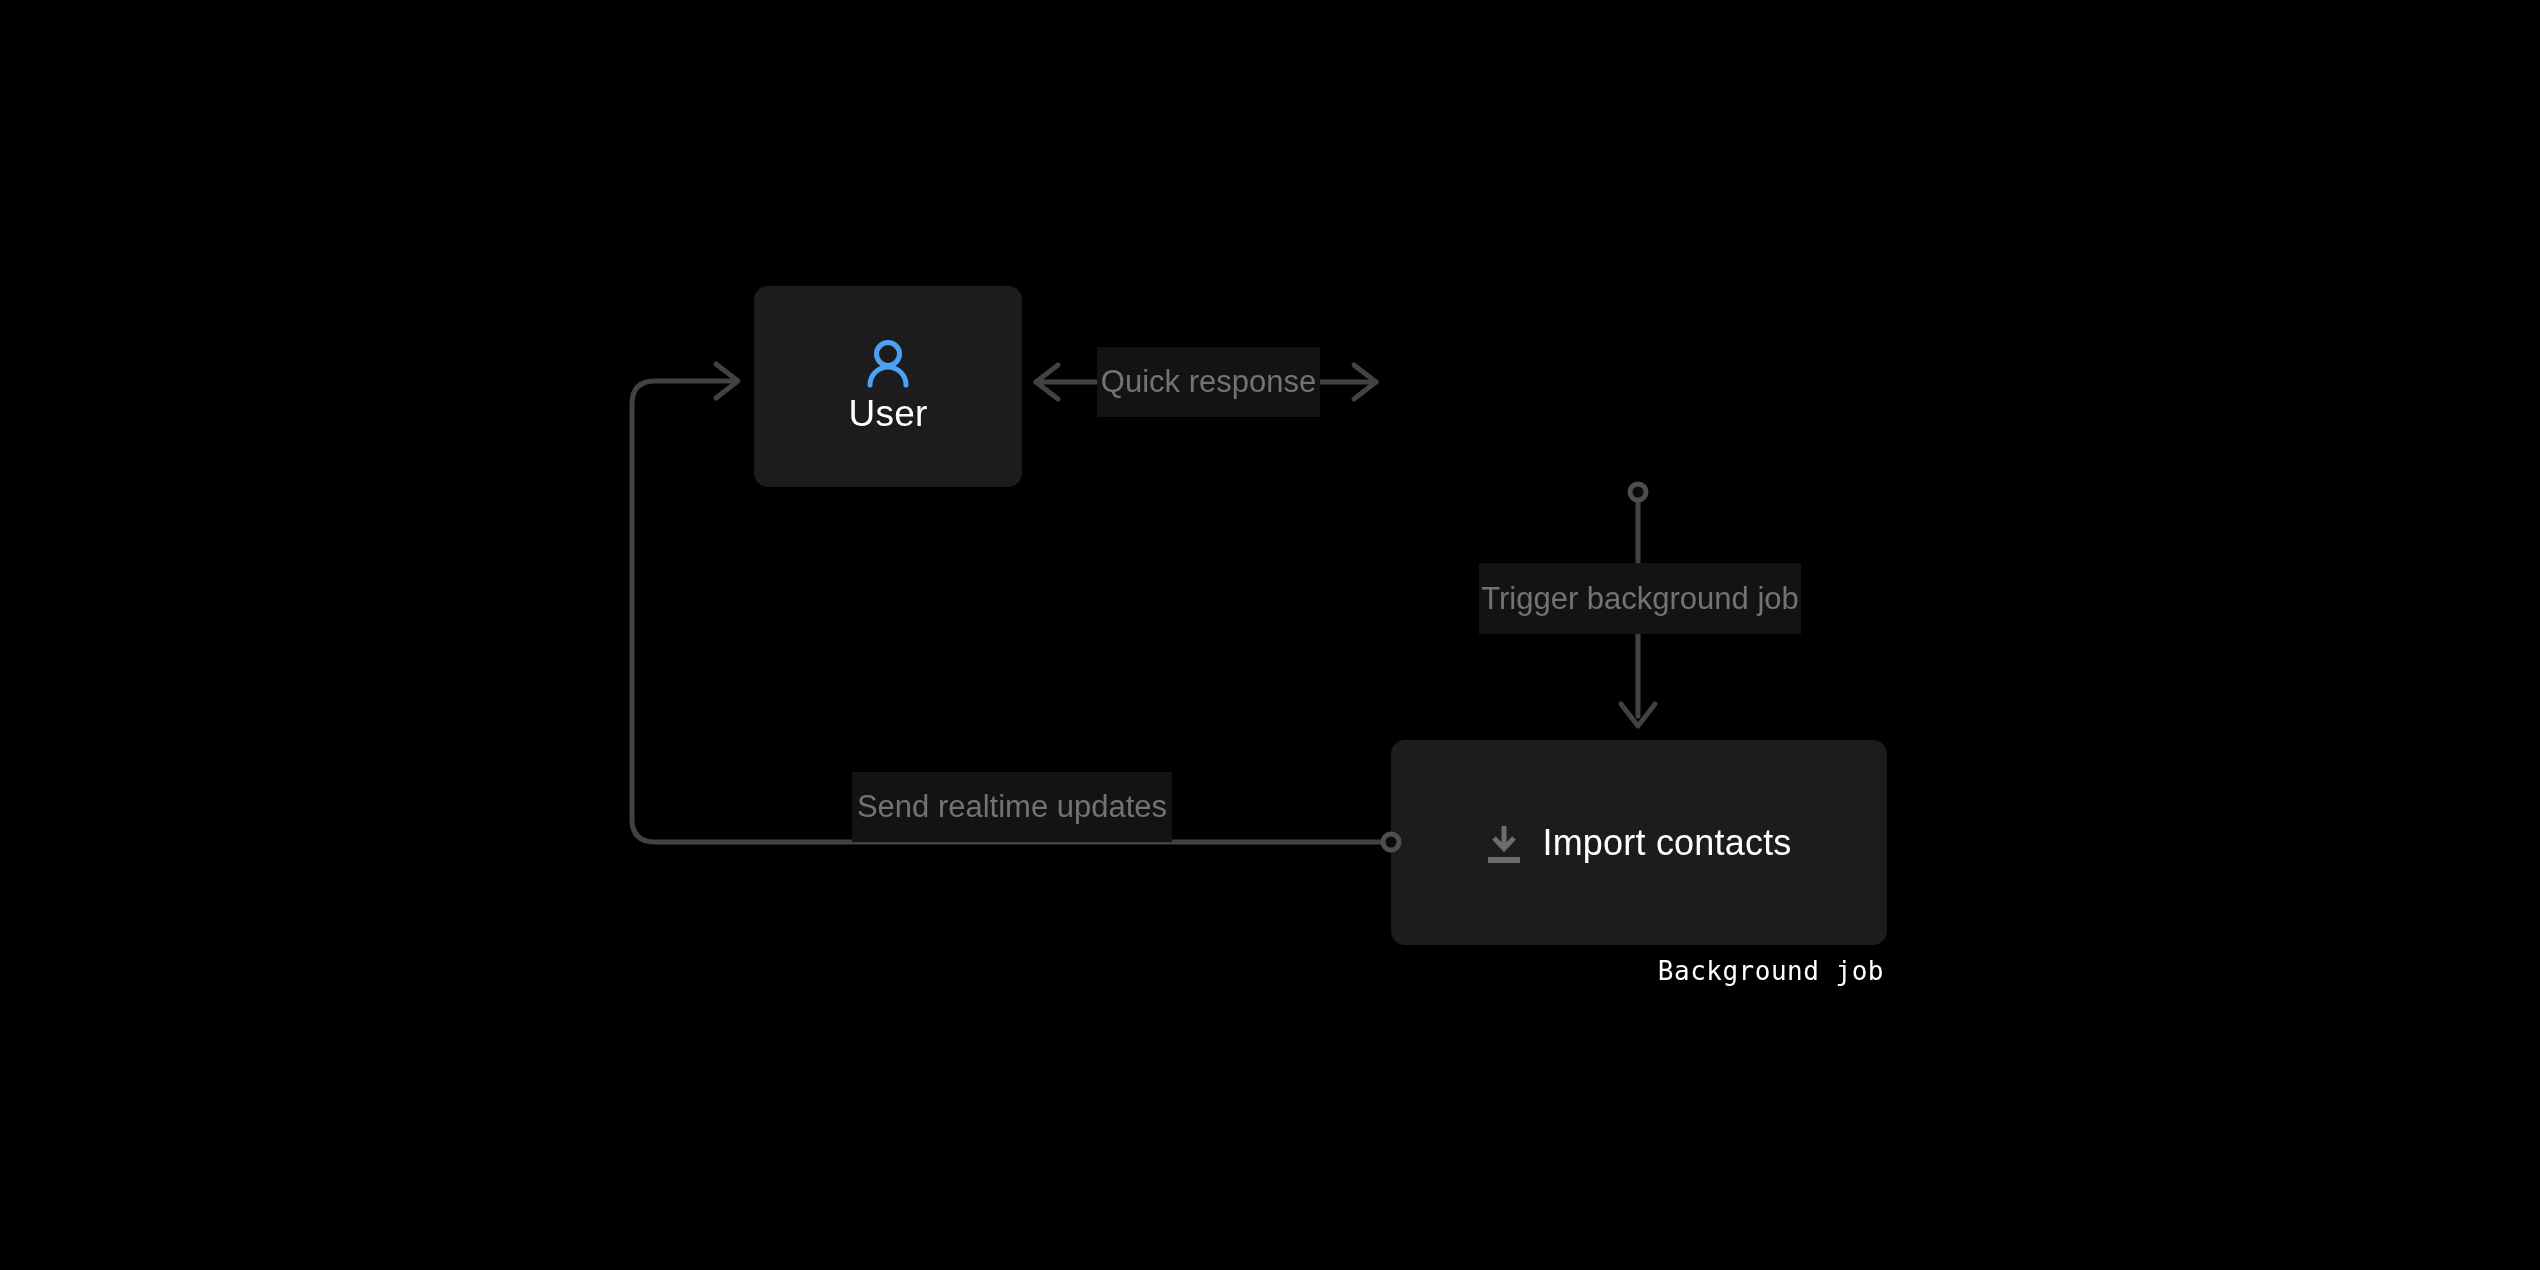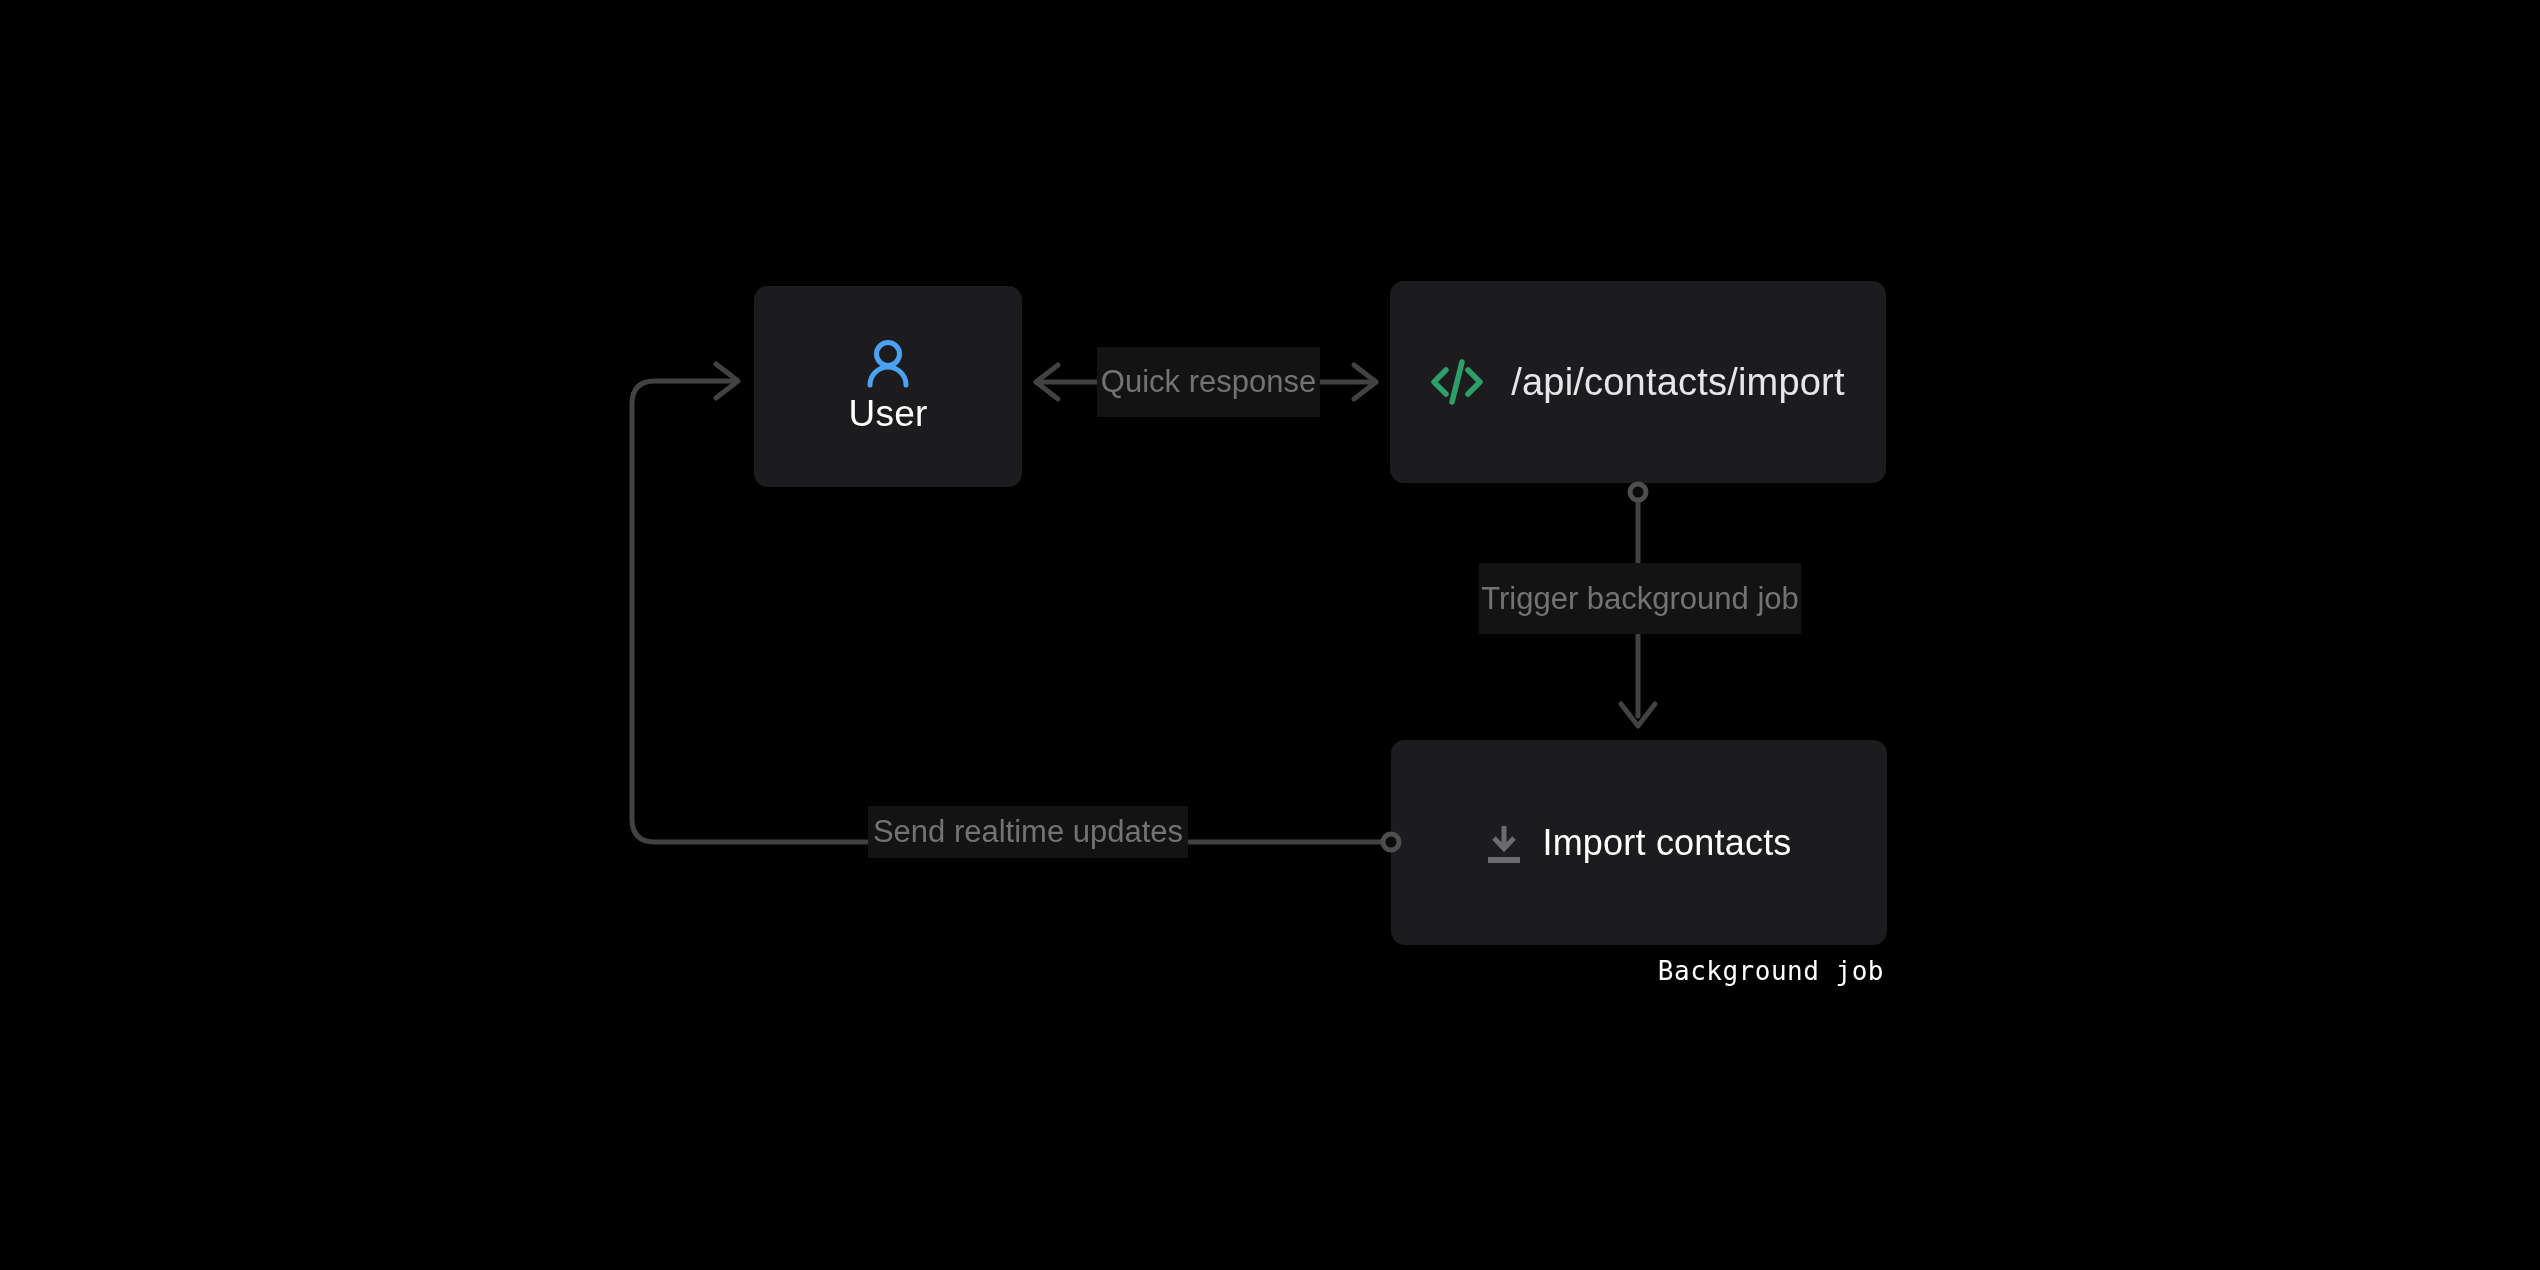--- a/index.html
+++ b/index.html
@@ -50,21 +50,21 @@
     color: #737373;
     font-size: 31px;
     display: flex;
     align-items: center;
     justify-content: center;
     white-space: nowrap;
     z-index: 3;
   }
   #quick-label   { left: 1097px; top: 347px; width: 223px; height: 70px; }
   #trigger-label { left: 1479px; top: 563px; width: 322px; height: 71px; }
-  #send-label    { left: 852px;  top: 806px; width: 320px; height: 52px; margin-left: 16px; }
+  #send-label    { left: 852px;  top: 772px; width: 320px; height: 70px; }
 
   #job-caption {
     position: absolute;
     left: 1384px;
     top: 956px;
     width: 500px;
     text-align: right;
     color: #ffffff;
     font-family: "DejaVu Sans Mono", "Liberation Mono", monospace;
     font-size: 26px;
@@ -123,30 +123,20 @@
   <div class="node col" id="user-node">
     <span>
       <svg class="icon-svg" width="54" height="54" viewBox="0 0 54 54">
         <circle cx="27" cy="15" r="11.5" fill="none" stroke="#4ba2f4" stroke-width="5"></circle>
         <path d="M 9 46 A 18 18 0 0 1 45 46" fill="none" stroke="#4ba2f4" stroke-width="5" stroke-linecap="round"></path>
       </svg>
     </span>
     <span class="node-label">User</span>
   </div>
 
-  <div class="node row" id="api-node">
-    <span>
-      <svg class="icon-svg" width="52" height="46" viewBox="0 0 52 46">
-        <path d="M 15 11 L 3 23 L 15 35" fill="none" stroke="#2da06a" stroke-width="5.5" stroke-linecap="round" stroke-linejoin="round"></path>
-        <path d="M 37 11 L 49 23 L 37 35" fill="none" stroke="#2da06a" stroke-width="5.5" stroke-linecap="round" stroke-linejoin="round"></path>
-        <path d="M 31 3 L 21 43" fill="none" stroke="#2da06a" stroke-width="5.5" stroke-linecap="round"></path>
-      </svg>
-    </span>
-    <span class="node-label">/api/contacts/import</span>
-  </div>
 
   <div class="node row" id="import-node">
     <span>
       <svg class="icon-svg" width="36" height="40" viewBox="0 0 36 40">
         <path d="M 18 3 V 24" fill="none" stroke="#6c6c6e" stroke-width="5" stroke-linecap="butt"></path>
         <path d="M 8 15 L 18 25.5 L 28 15" fill="none" stroke="#6c6c6e" stroke-width="5" stroke-linecap="butt" stroke-linejoin="miter"></path>
         <path d="M 2 37 H 34" fill="none" stroke="#6c6c6e" stroke-width="6" stroke-linecap="butt"></path>
       </svg>
     </span>
     <span class="node-label">Import contacts</span>

